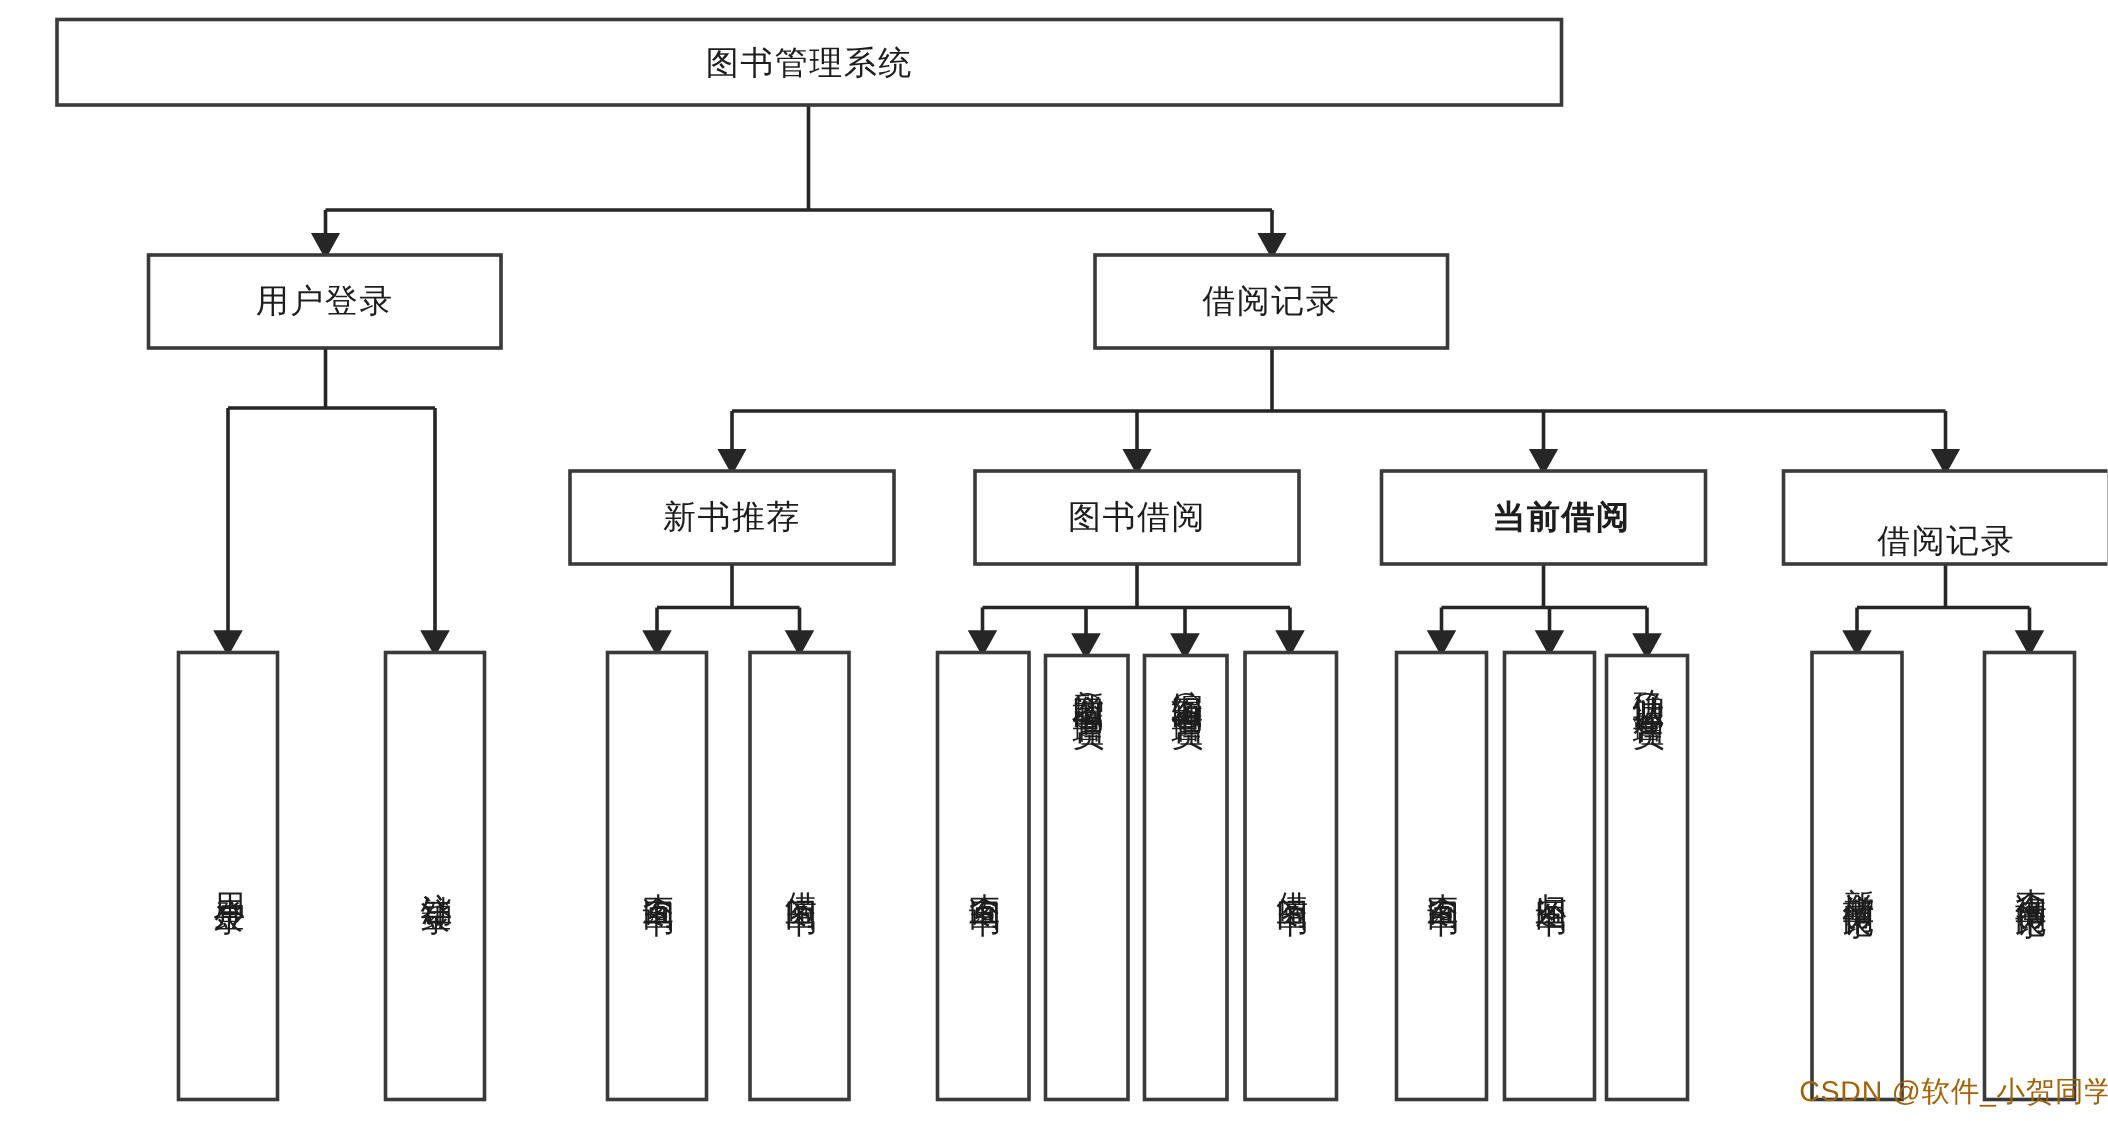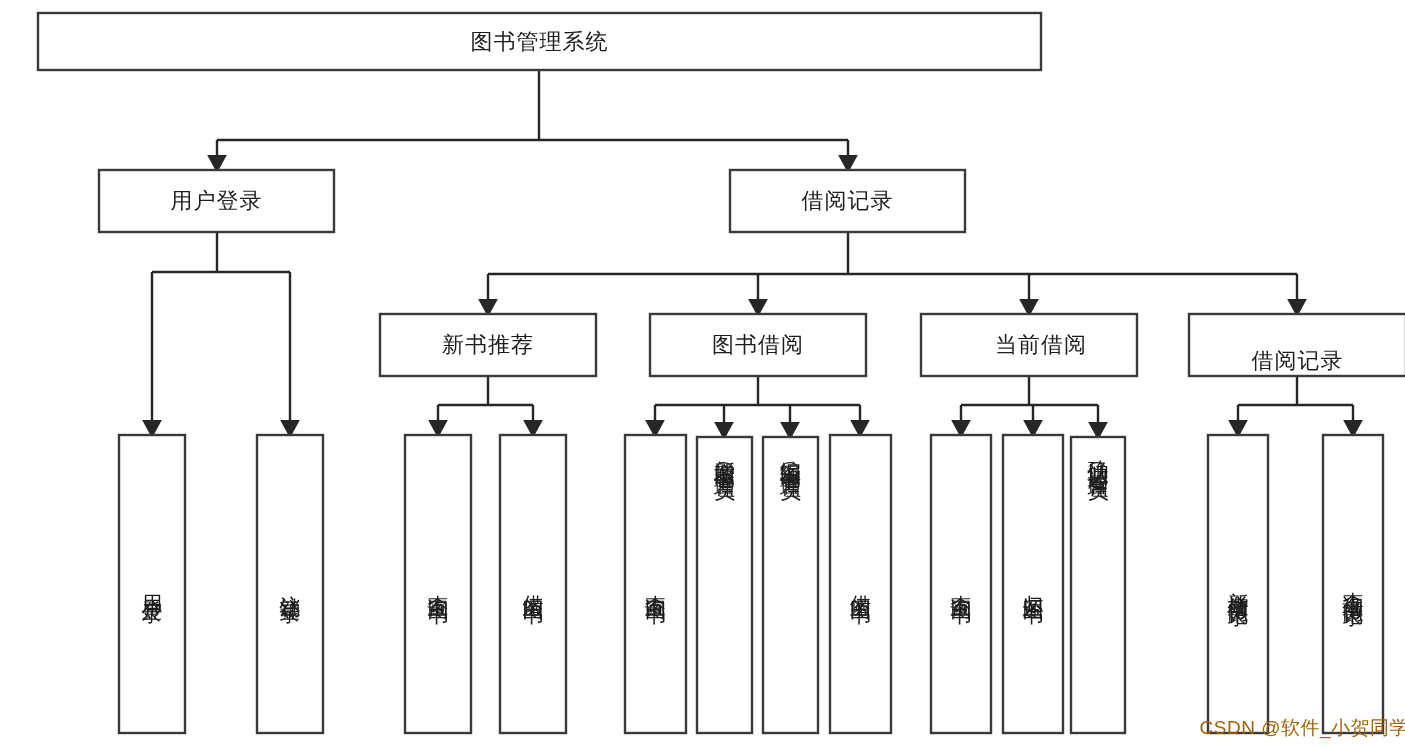--- a/index.html
+++ b/index.html
@@ -170,21 +170,21 @@
   <div class="hlabel-wrap" style="left:712px;top:170px;width:235px;height:62px;">
     <span class="hlabel-text">借阅记录</span>
   </div>
 
   <div class="hlabel-wrap" style="left:362px;top:314px;width:216px;height:62px;">
     <span class="hlabel-text">新书推荐</span>
   </div>
   <div class="hlabel-wrap" style="left:632px;top:314px;width:216px;height:62px;">
     <span class="hlabel-text">图书借阅</span>
   </div>
-  <div class="hlabel-wrap" style="left:903px;top:314px;width:240px;height:62px;">
+  <div class="hlabel-wrap" style="left:903px;top:314px;width:240px;height:62px;font-weight:bold;">
     <span class="hlabel-text">当前借阅</span>
   </div>
   <div class="hlabel-wrap" style="left:1171px;top:314px;width:217px;height:62px;align-items:flex-end;">
     <span class="hlabel-text">借阅记录</span>
   </div>
 
   <div class="vlabel-wrap" style="left:101px;top:435px;width:66px;height:298px;">
     <span class="vlabel-text">用户登录</span>
   </div>
   <div class="vlabel-wrap" style="left:239px;top:435px;width:66px;height:298px;">

